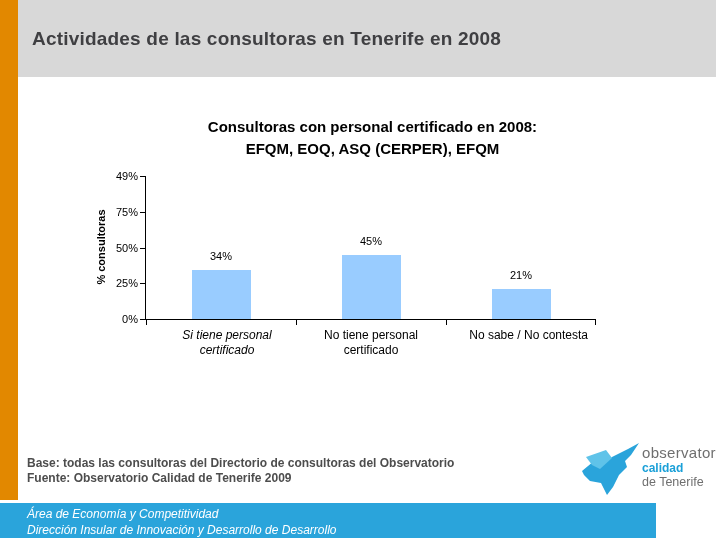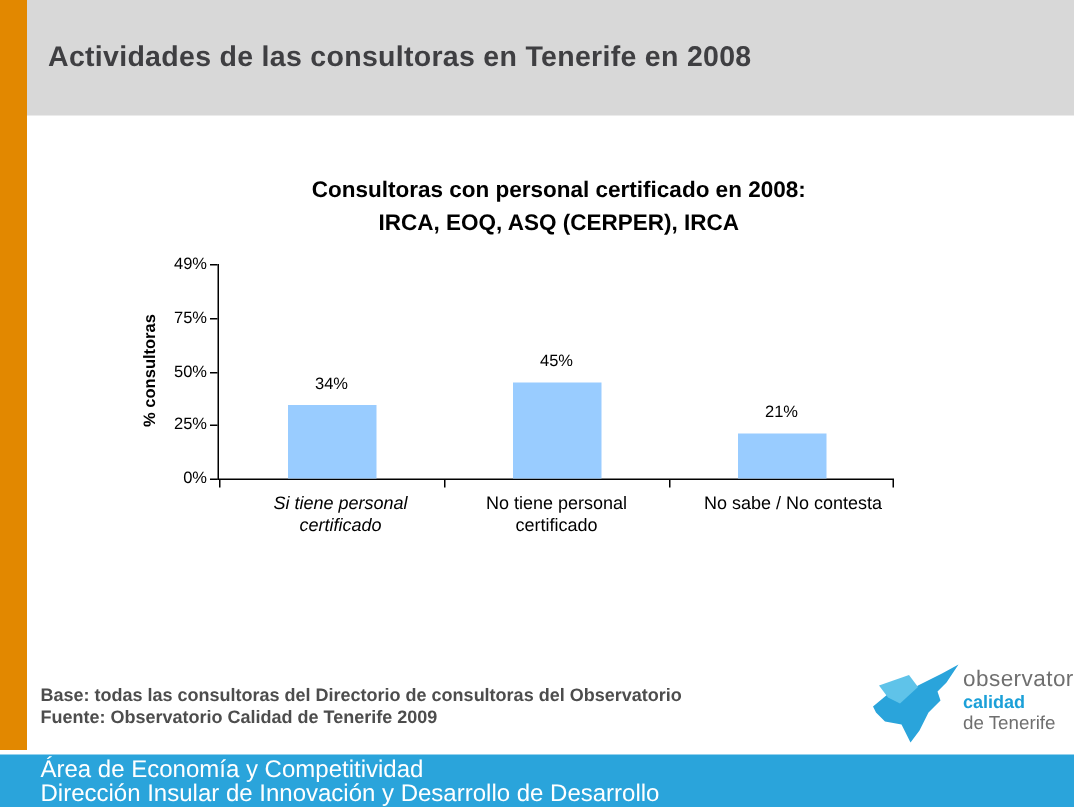--- a/index.html
+++ b/index.html
@@ -52,38 +52,38 @@
   }
   
   .logo { position:absolute; left:578px; top:437px; width:138px; height:62px; }
   .logo svg { position:absolute; left:0; top:2px; }
   .logo-text { position:absolute; left:64px; top:8px; line-height:1; }
   .logo-line1 { font-size:15px; color:#6F6F6F; letter-spacing:0.3px; }
   .logo-line2 { font-size:12px; font-weight:bold; color:#1BA0D8; margin-top:2px; }
   .logo-line3 { font-size:12.5px; color:#6F6F6F; margin-top:2px; }
   
   .footer-bar {
-    position:absolute; left:0; top:503px; width:716px; height:35px; background:#2AA4DB;
-    color:#fff; font-size:16px; line-height:16px; box-sizing:border-box; padding:3px 0 0 27px;
+    position:absolute; left:0; top:503px; width:656px; height:35px; background:#2AA4DB;
+    color:#fff; font-size:12px; line-height:16px; box-sizing:border-box; padding:3px 0 0 27px;font-style:italic;
   }
 </style>
 </head>
 <body>
 
 <div class="slide">
 
   <div class="header">
     <div class="title">Actividades de las consultoras en Tenerife en 2008</div>
   </div>
 
   <div class="accent-strip"></div>
 
   <div class="chart-title">
     <div>Consultoras con personal certificado en 2008:</div>
-    <div>IRCA, EOQ, ASQ (CERPER), IRCA</div>
+    <div>EFQM, EOQ, ASQ (CERPER), EFQM</div>
   </div>
 
   <div class="y-axis-title">% consultoras</div>
 
   <div class="plot-area" id="plot-area">
       <div class="y-tick-label" style="top: 137px;">0%</div>
       <div class="y-tick-mark" style="top: 143px;"></div>
       <div class="y-tick-label" style="top: 101.25px;">25%</div>
       <div class="y-tick-mark" style="top: 107.25px;"></div>
       <div class="y-tick-label" style="top: 65.5px;">50%</div>

